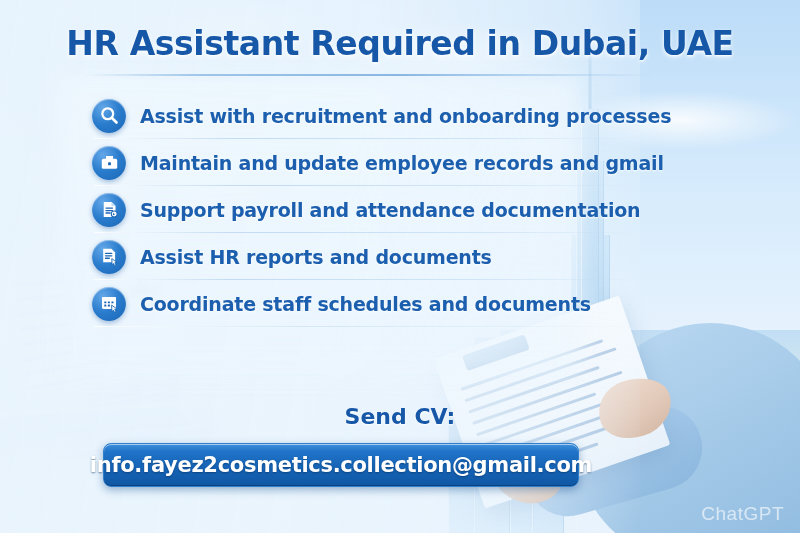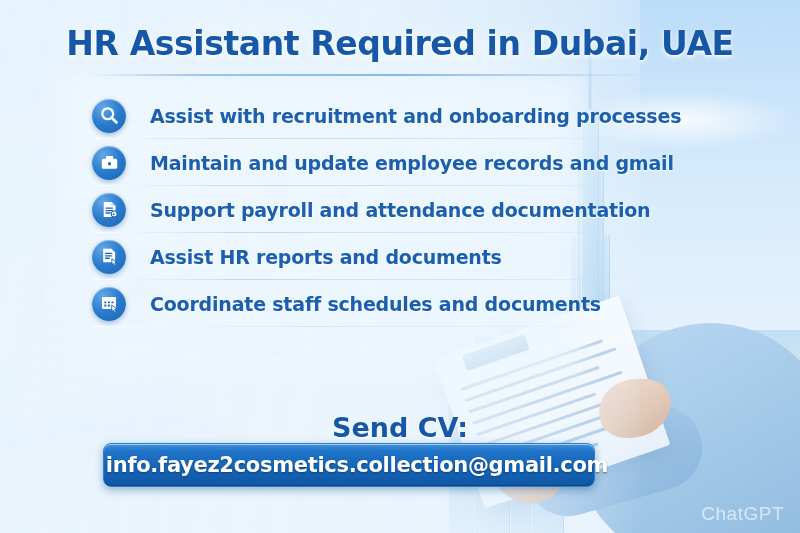--- a/index.html
+++ b/index.html
@@ -174,21 +174,21 @@
     position:absolute; left:88px; top:74px; width:566px; height:2px;
     background: linear-gradient(90deg, rgba(150,195,235,0) 0%, rgba(132,180,226,.75) 20%, rgba(120,172,222,.85) 55%, rgba(150,195,235,0) 100%);
   }
 
   .bullets { position:absolute; left:92px; top:92px; width:540px; }
   .bullet {
     position:relative;
     height:47px;
     display:flex;
     align-items:center;
-    gap:24px;
+    gap:14px;
   }
   .bullet::after {
     content:"";
     position:absolute; left:2px; right:-6px; bottom:0; height:1px;
     background: linear-gradient(90deg, rgba(255,255,255,.9) 0%, rgba(187,215,241,.85) 25%, rgba(187,215,241,.6) 70%, rgba(187,215,241,0) 100%);
   }
   .bullet:last-child::after { background: linear-gradient(90deg, rgba(255,255,255,.9), rgba(187,215,241,.5) 40%, rgba(187,215,241,0)); }
 
   .ico {
     flex:0 0 auto;
@@ -205,37 +205,35 @@
     color:#1b5fae;
     white-space:nowrap;
     text-shadow: 0 1px 2px rgba(255,255,255,.95);
     font-family: "DejaVu Sans", sans-serif;
     letter-spacing:-0.2px;
   }
 
   .sendcv {
     position:absolute; left:0; right:0; top:404px;
     text-align:center;
-    font-size:27px; font-weight:bold;
+    font-size:22px; font-weight:bold;
     color:#1757a8;
     text-shadow: 0 1px 2px rgba(255,255,255,.95);
     font-family: "DejaVu Sans", sans-serif;
-    margin-top: 8px;
   }
 
   .email-btn {
     position:absolute; left:103px; top:443px;
     width:474px; height:42px;
     border-radius:8px;
     background: linear-gradient(180deg, #3f90dc 0%, #1f73c8 18%, #1562b4 62%, #0f57a4 100%);
     border:1px solid #2f7fcd;
     box-shadow: 0 3px 8px rgba(22,78,140,.42), inset 0 1px 0 rgba(255,255,255,.55), inset 0 -1px 0 rgba(8,48,92,.5);
     display:flex; align-items:center; justify-content:center;
     cursor:pointer;
-    padding-left:16px;
   }
   .email-txt {
     font-size:21px; font-weight:bold; color:#ffffff;
     letter-spacing:-0.3px;
     font-family: "DejaVu Sans", sans-serif;
     text-shadow: 0 1px 2px rgba(7,45,88,.55);
   }
 
   .watermark {
     position:absolute; right:16px; bottom:8px;

